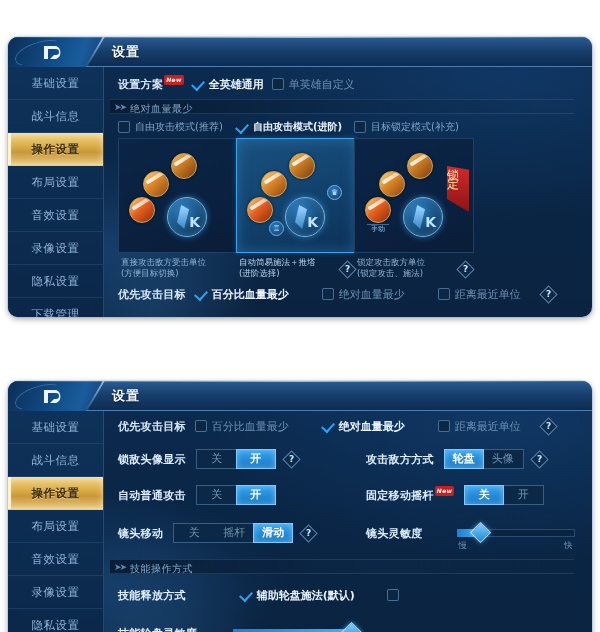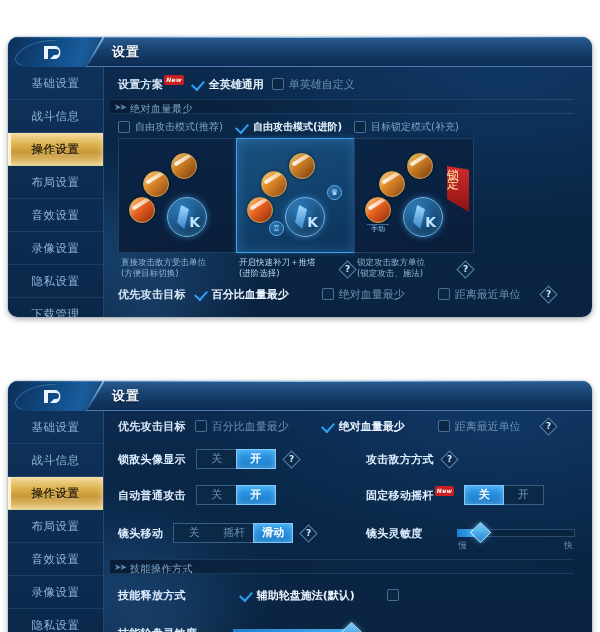--- a/index.html
+++ b/index.html
@@ -373,21 +373,21 @@
                 <i class="sk-blade"></i>
               </div>
             <div class="atk" style="left:48px;top:58px;">
               <div class="sword"></div>
               <div class="k">K</div>
             </div>
             <div class="mini" style="left:90px;top:46px;">♛</div>
             <div class="mini" style="left:32px;top:82px;">♖</div>
           </div>
           <div class="card-desc">
-            <div>开启快速补刀＋推塔</div>
+            <div>自动简易施法＋推塔</div>
             <div>(进阶选择)</div>
             <div class="qmark card-q">
                 <b>?</b>
               </div>
           </div>
         </div>
 
         <div class="card">
           <div class="card-head">
             <span class="cb"></span>
@@ -497,20 +497,24 @@
           <span class="s">关</span>
           <span class="s on">开</span>
         </span>
         <span class="qmark">
             <b>?</b>
           </span>
       </div>
 
       <div class="srow" style="left:270px; top:38px;">
         <span class="rlbl">攻击敌方方式</span>
+        <span class="seg">
+          <span class="s on">轮盘</span>
+          <span class="s">头像</span>
+        </span>
         <span class="qmark">
             <b>?</b>
           </span>
       </div>
 
       <div class="srow" style="left:22px; top:74px;">
         <span class="rlbl">自动普通攻击</span>
         <span class="seg">
           <span class="s">关</span>
           <span class="s on">开</span>

